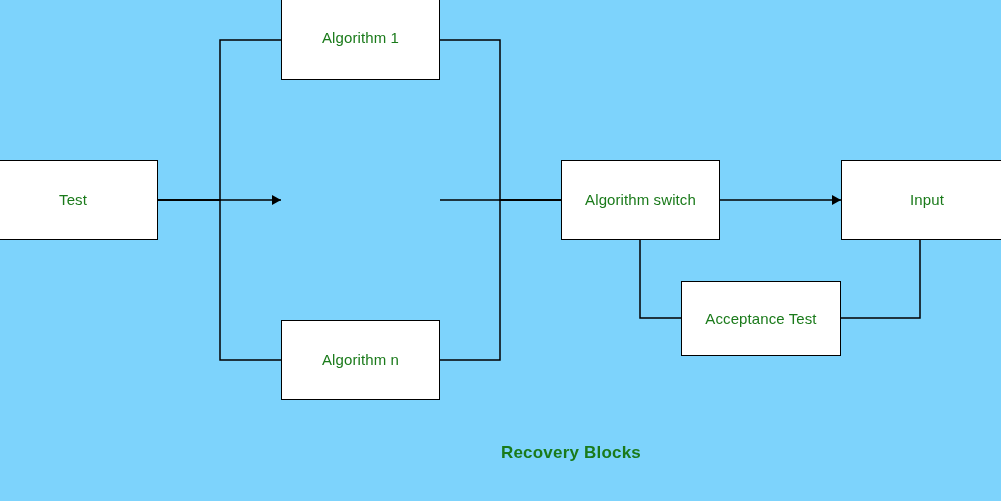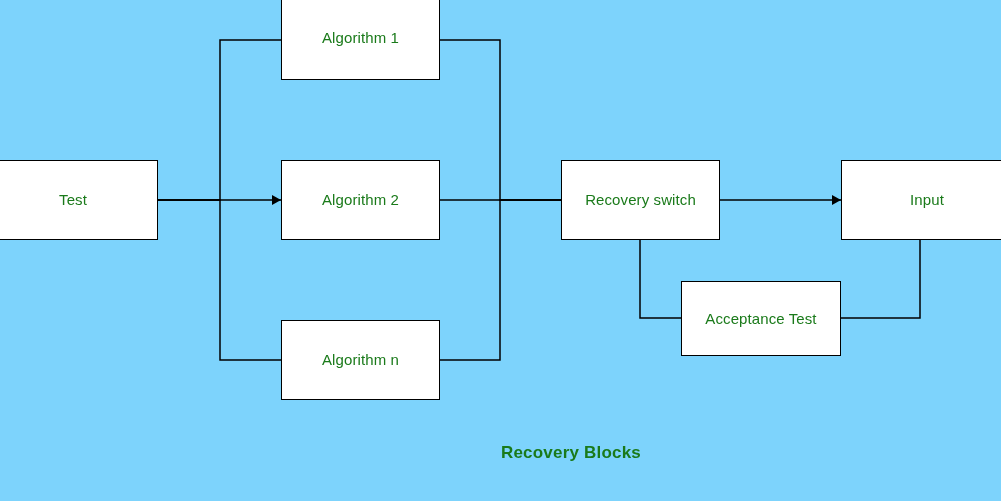--- a/index.html
+++ b/index.html
@@ -101,26 +101,23 @@
   </svg>
 
   <div class="node node-algorithm-1">
     <span class="node-label">Algorithm 1</span>
   </div>
 
   <div class="node node-input">
     <span class="node-label">Test</span>
   </div>
 
-  <div class="node node-algorithm-2">
-    <span class="node-label">Algorithm 2</span>
-  </div>
 
   <div class="node node-selection-switch">
-    <span class="node-label">Recovery switch</span>
+    <span class="node-label">Algorithm switch</span>
   </div>
 
   <div class="node node-output">
     <span class="node-label">Input</span>
   </div>
 
   <div class="node node-algorithm-n">
     <span class="node-label">Algorithm n</span>
   </div>
 

